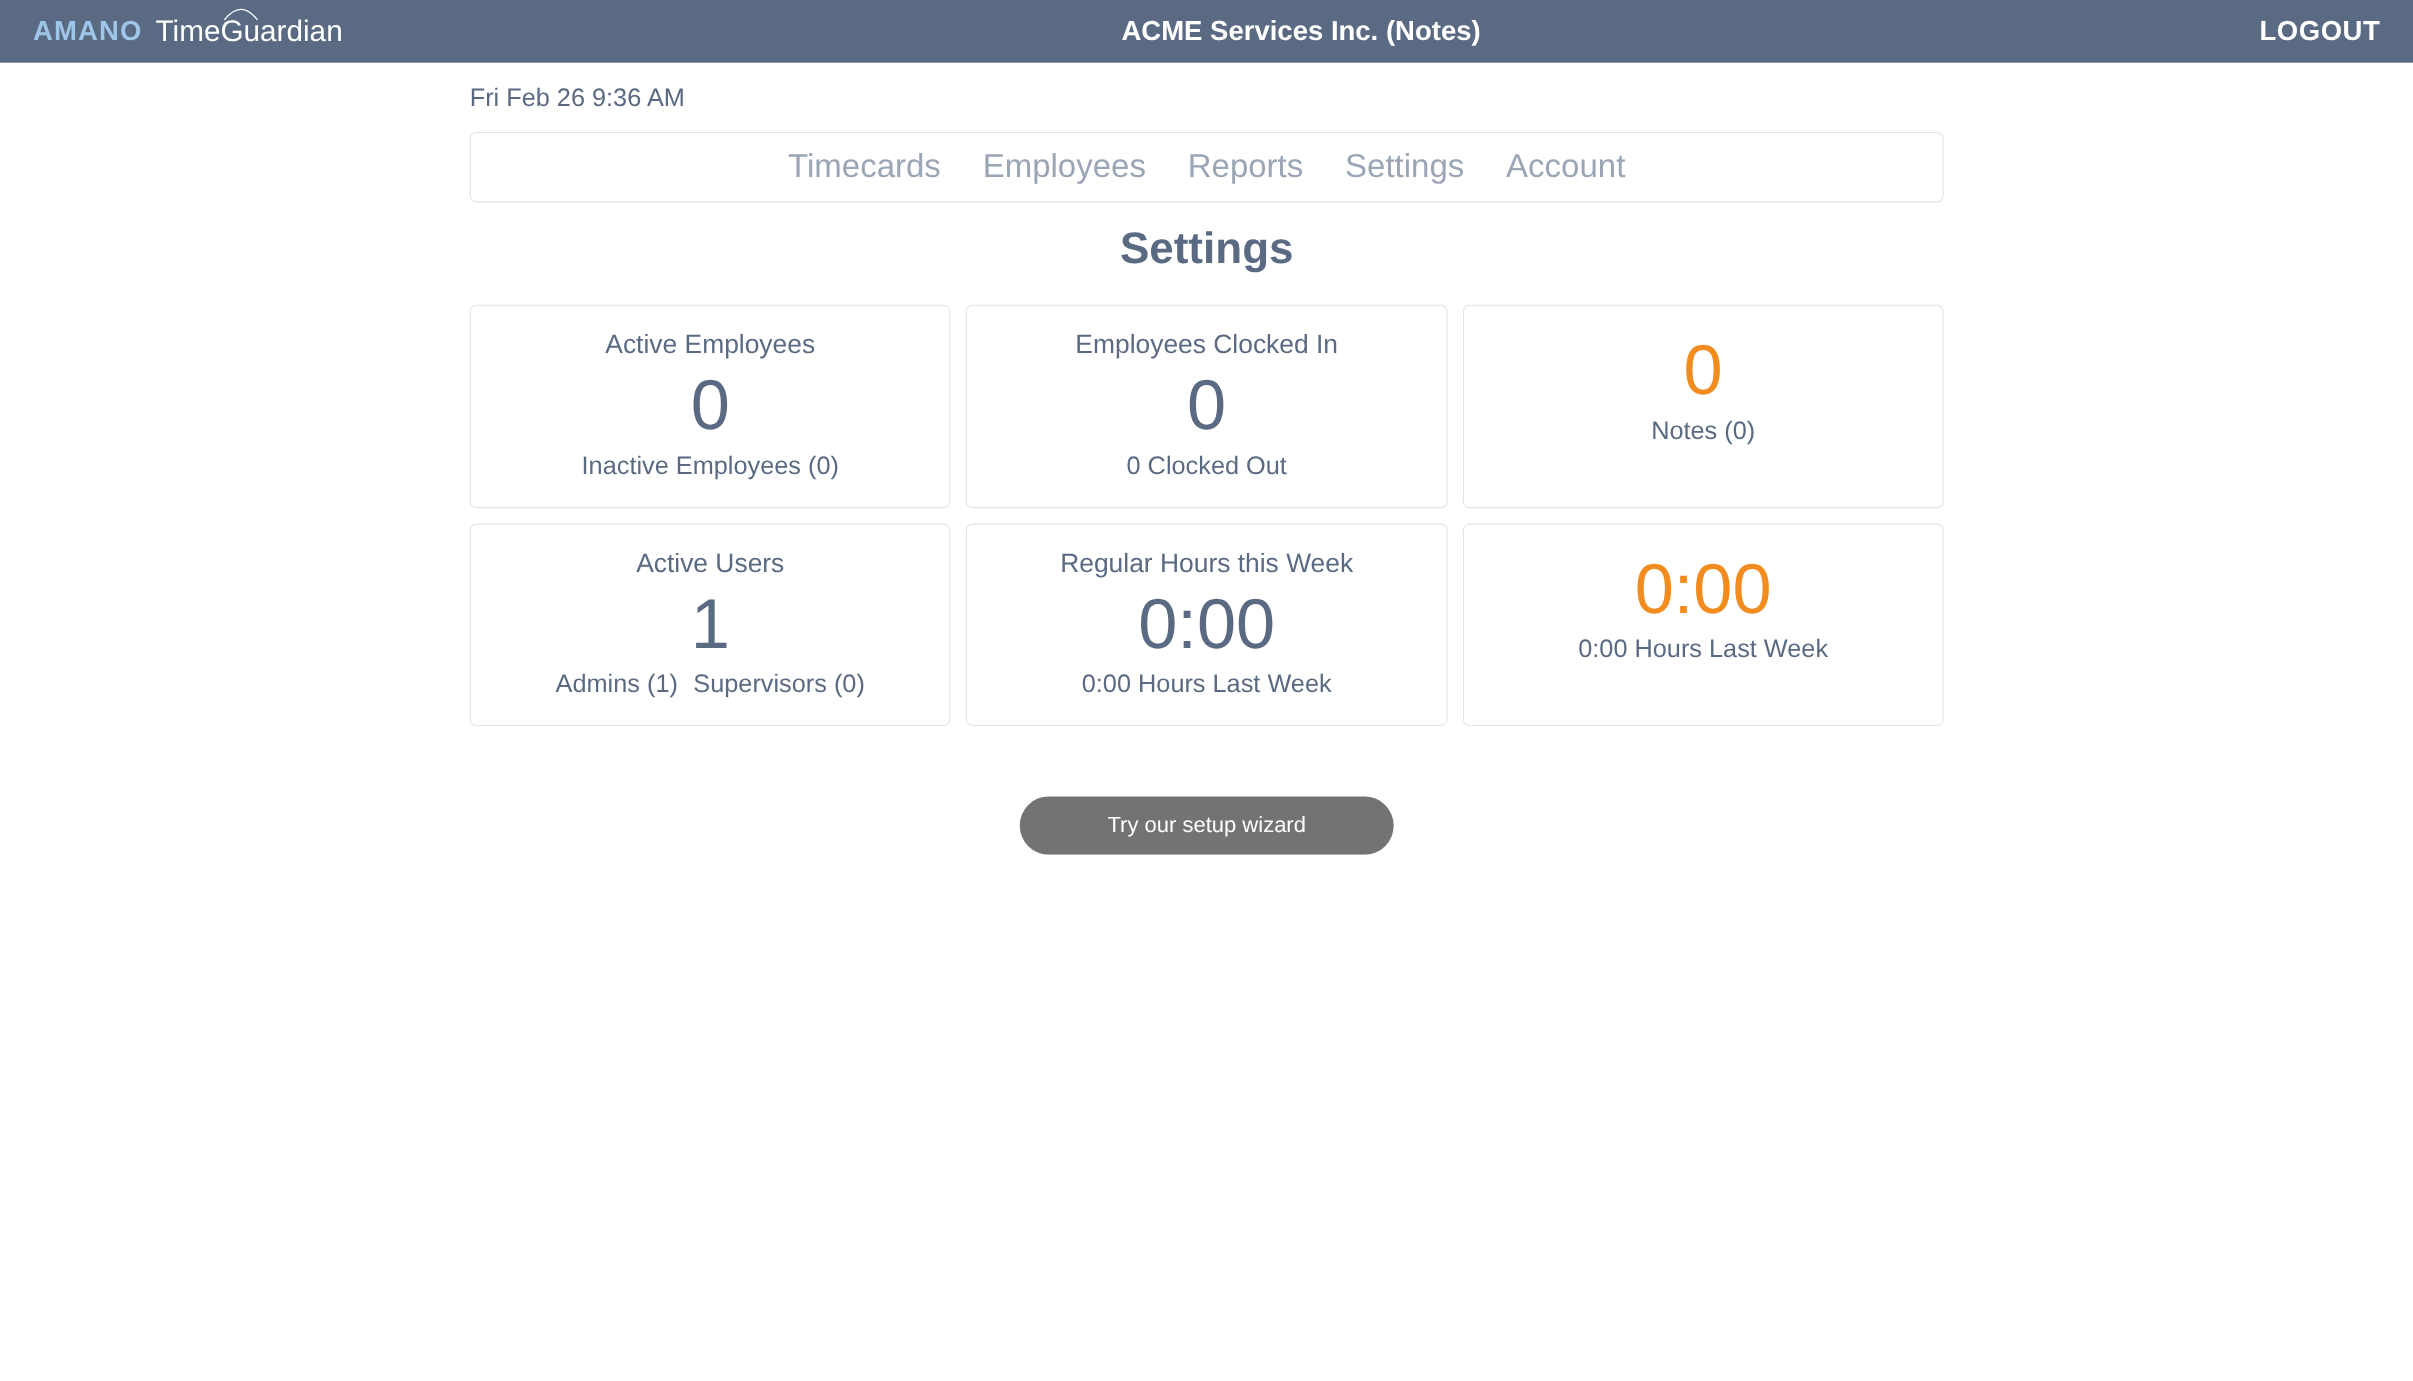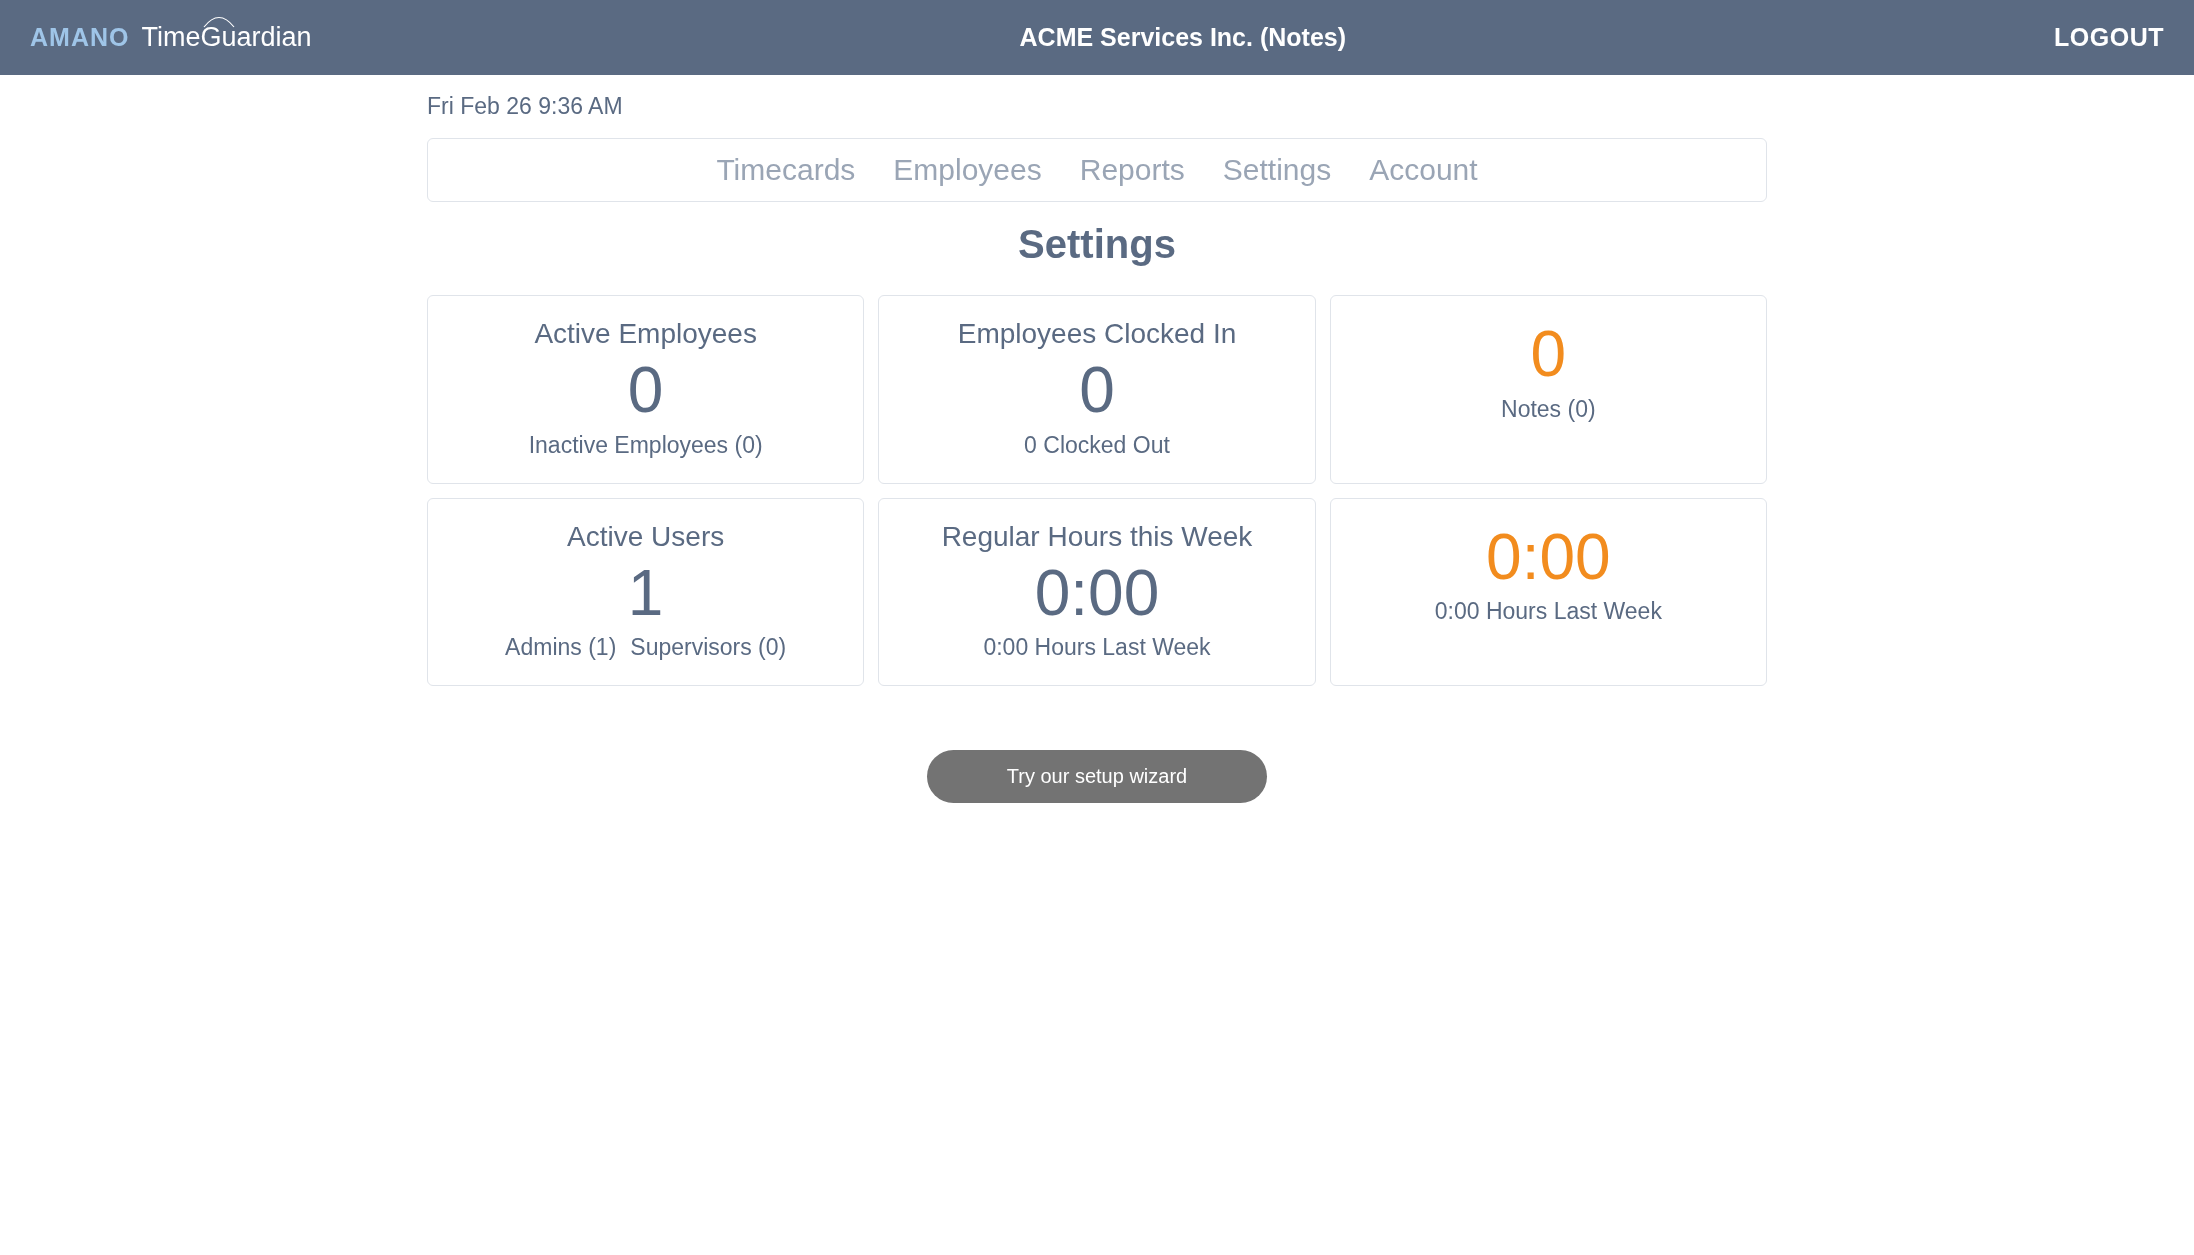--- a/index.html
+++ b/index.html
@@ -10,21 +10,21 @@
 
     body {
       font-family: -apple-system, BlinkMacSystemFont, "Segoe UI", Helvetica, Arial, sans-serif;
       background: #ffffff;
       color: #5a6a82;
     }
 
     .header {
       background: #5a6a82;
       color: #ffffff;
-      height: 75px;
+      height: 57px;
       display: flex;
       align-items: center;
       justify-content: space-between;
       padding: 0 30px;
     }
 
     .logo-group {
       display: flex;
       align-items: center;
       gap: 12px;
@@ -114,21 +114,21 @@
     }
 
     .card {
       border: 1px solid #e0e4ea;
       border-radius: 6px;
       text-align: center;
       padding: 22px 10px 24px 10px;
     }
 
     .card-title {
-      font-size: 28px;
+      font-size: 24px;
       color: #5a6a82;
       margin-bottom: 4px;
       font-weight: 400;
     }
 
     .card-value {
       font-size: 64px;
       font-weight: 400;
       color: #5a6a82;
       line-height: 1.15;

